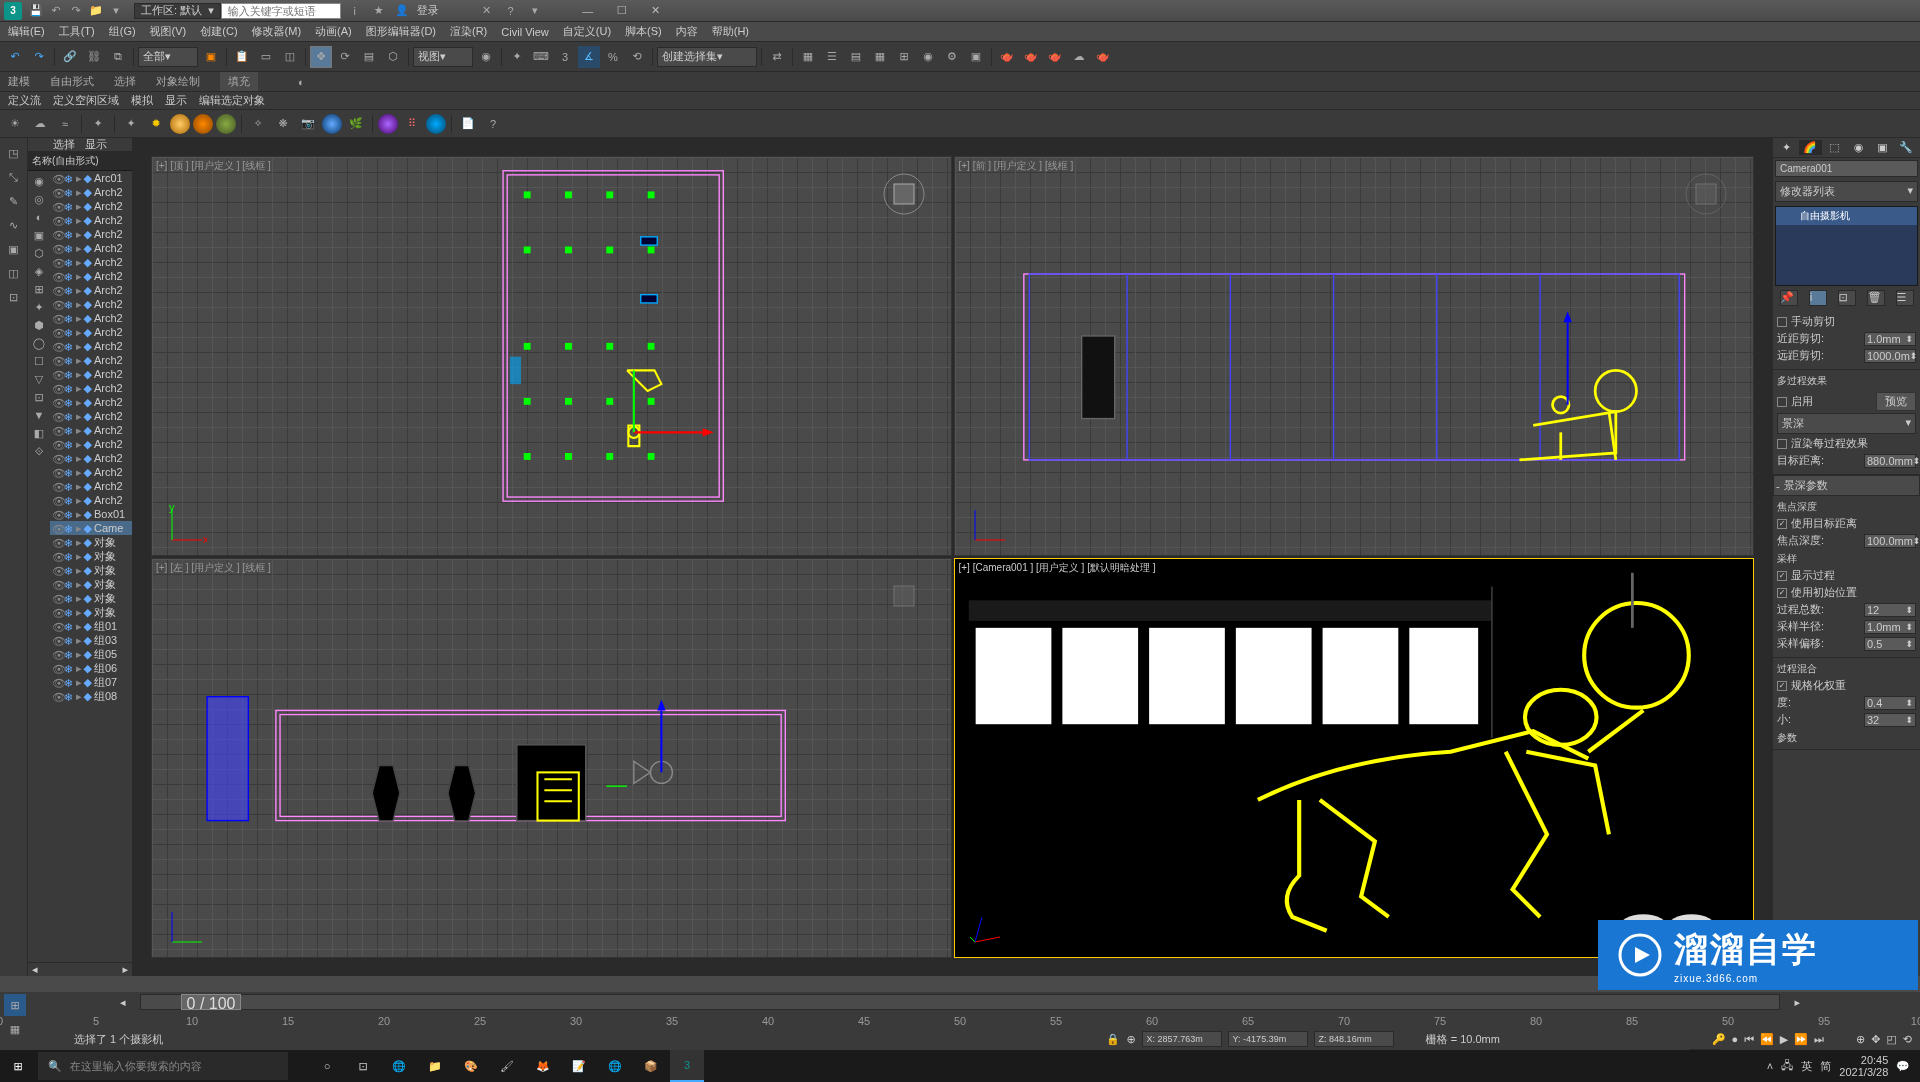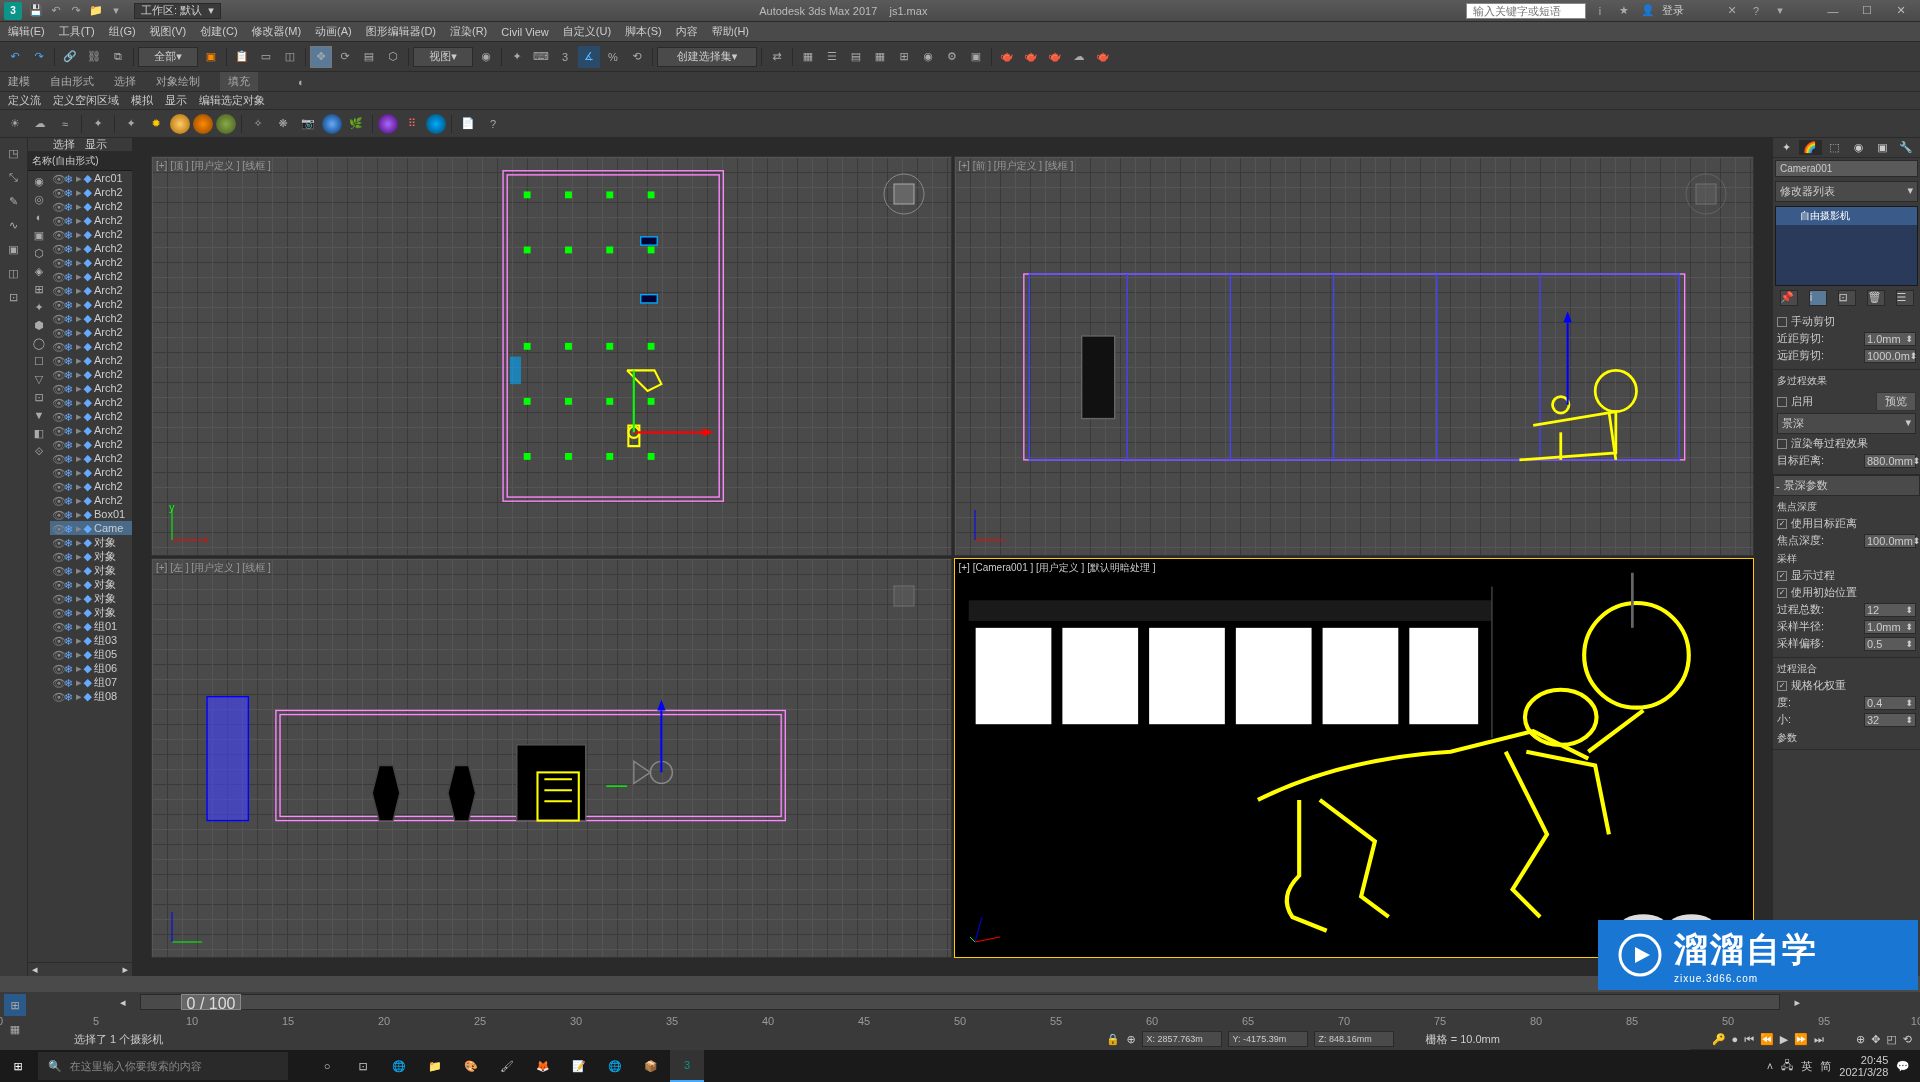--- a/index.html
+++ b/index.html
@@ -12,21 +12,21 @@
 .title-center{flex:1;text-align:center;color:#bbb}
 .title-right{display:flex;align-items:center;gap:4px}
 .search-box{background:#fff;color:#999;padding:1px 6px;width:120px;height:16px;border:1px solid #888}
 .win-btn{width:30px;height:20px;display:flex;align-items:center;justify-content:center;color:#bbb}
 .menu-bar{height:20px;background:#4a4a4a;display:flex;align-items:center;padding:0 8px;gap:14px;border-bottom:1px solid #2a2a2a}
 .menu-item{color:#ccc;cursor:pointer}
 .toolbar-row{background:#3a3a3a;display:flex;align-items:center;padding:2px 4px;border-bottom:1px solid #2a2a2a;gap:2px}
 .tool-btn{width:22px;height:22px;display:flex;align-items:center;justify-content:center;color:#aaa;border:1px solid transparent}
 .tool-btn.active{background:#5a5a5a;border:1px solid #777}
 .tool-sep{width:1px;height:18px;background:#2a2a2a;margin:0 2px}
-.tool-combo{background:#4a4a4a;border:1px solid #2a2a2a;color:#ccc;padding:1px 4px;height:20px;min-width:60px;display:flex;align-items:center;justify-content:center}
+.tool-combo{background:#4a4a4a;border:1px solid #2a2a2a;color:#ccc;padding:1px 4px;height:20px;min-width:60px;display:flex;align-items:center;justify-content:flex-start}
 .ribbon{height:20px;background:#3a3a3a;display:flex;align-items:center;padding:0 8px;gap:20px;border-bottom:1px solid #2a2a2a}
 .ribbon-item{color:#aaa}
 .sub-ribbon{height:18px;background:#3a3a3a;display:flex;align-items:center;padding:0 8px;gap:12px;border-bottom:1px solid #2a2a2a;font-size:10px}
 .tool-strip{height:28px;background:#3a3a3a;display:flex;align-items:center;padding:0 4px;gap:3px;border-bottom:1px solid #2a2a2a}
 .strip-icon{width:20px;height:20px;border-radius:50%;display:inline-block}
 .main-area{display:flex;height:calc(100% - 154px - 90px)}
 .left-toolbar{width:28px;background:#3a3a3a;border-right:1px solid #2a2a2a;display:flex;flex-direction:column;align-items:center;padding-top:4px;gap:2px}
 .scene-explorer{width:105px;background:#3a3a3a;border-right:1px solid #2a2a2a;display:flex;flex-direction:column}
 .se-header{height:14px;display:flex;padding:0 4px;gap:10px;align-items:center;justify-content:center;border-bottom:1px solid #2a2a2a}
 .se-title{background:#2a2a2a;padding:2px 4px;border-bottom:1px solid #1a1a1a;font-size:10px}
@@ -91,21 +91,20 @@
     </div>
   <span class="qat-btn">💾</span>
   <span class="qat-btn">↶</span>
   <span class="qat-btn">↷</span>
   <span class="qat-btn">📁</span>
   <span class="qat-btn">▾</span>
   <div class="workspace-sel">
       <span>工作区: 默认</span>
       <span style="margin-left:6px">▾</span>
     </div>
-  <div class="title-center"><span>Autodesk 3ds Max 2017</span>&nbsp;&nbsp;&nbsp;&nbsp;<span>js1.max</span></div>
   <div class="title-right">
     <input class="search-box" placeholder="输入关键字或短语" style="">
     <span class="qat-btn">ℹ</span>
     <span class="qat-btn">★</span>
     <span class="qat-btn">👤</span>
     <span>登录</span>
     <span style="width:30px"></span>
     <span class="qat-btn">✕</span>
     <span class="qat-btn">?</span>
     <span class="qat-btn">▾</span>

